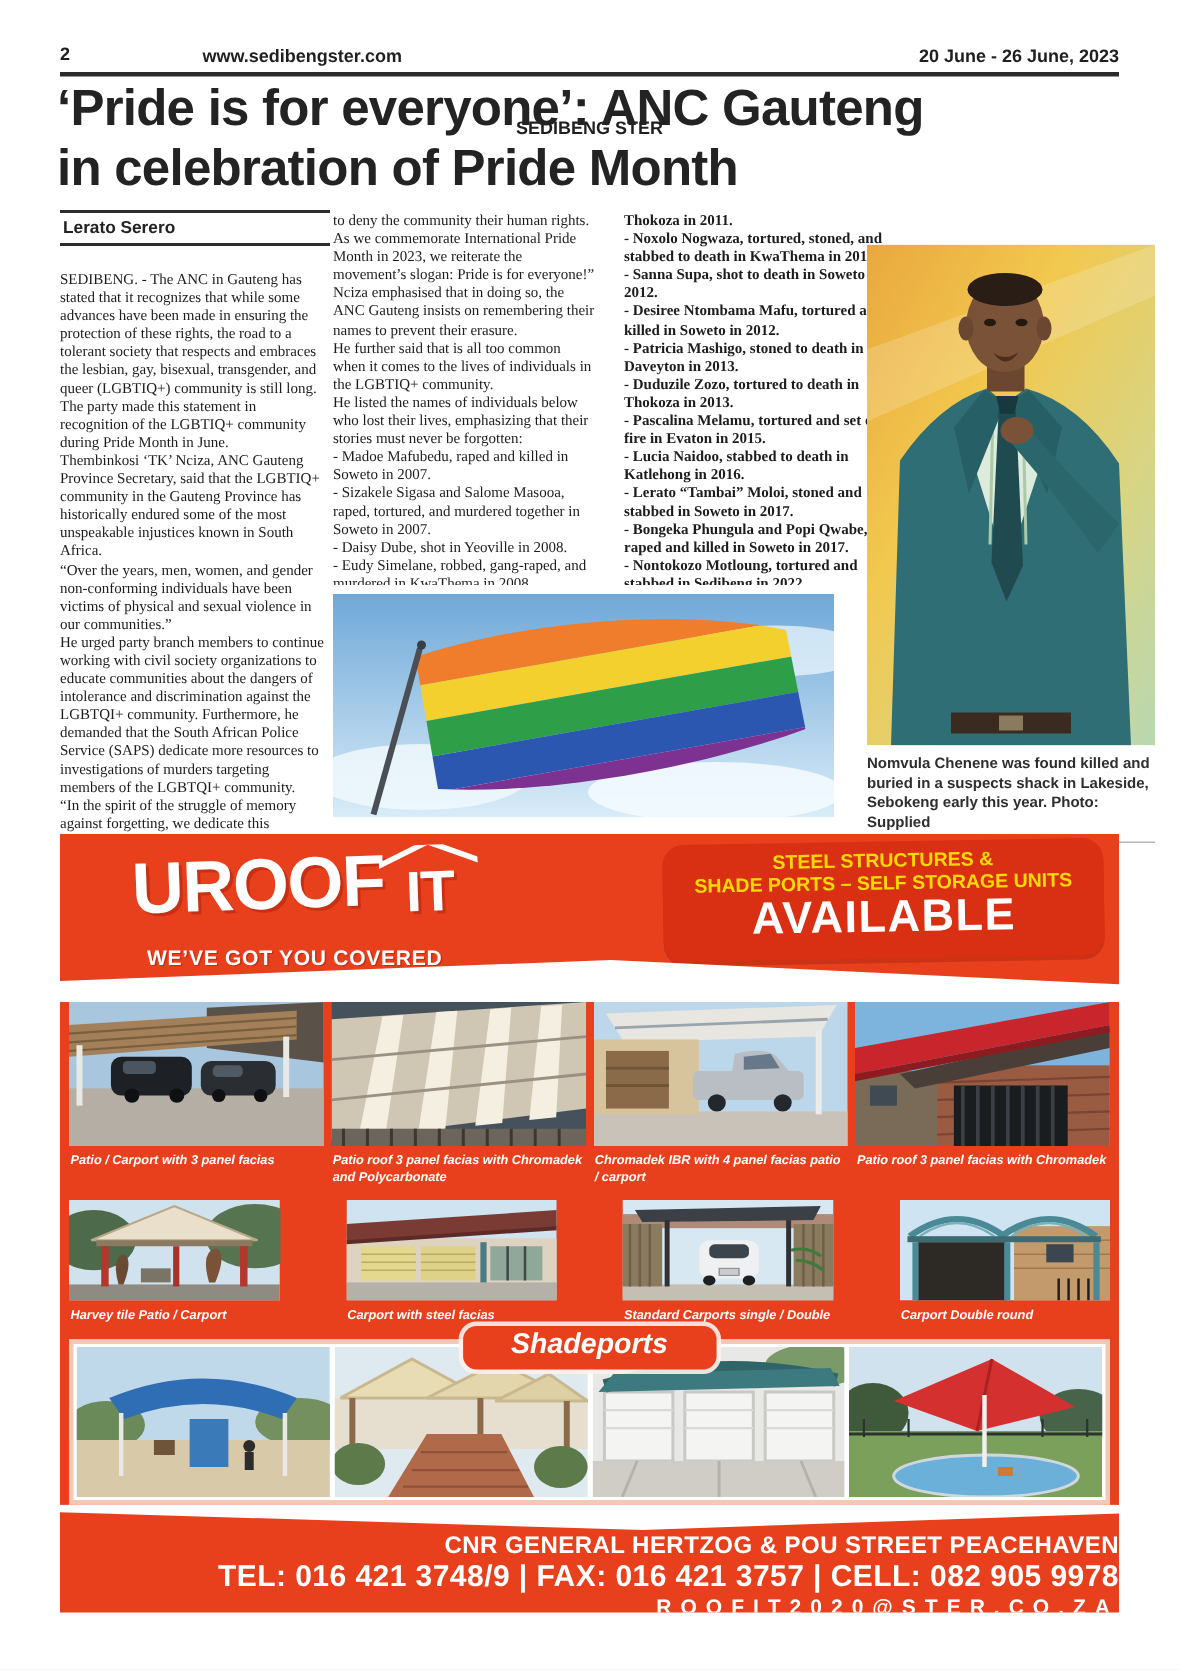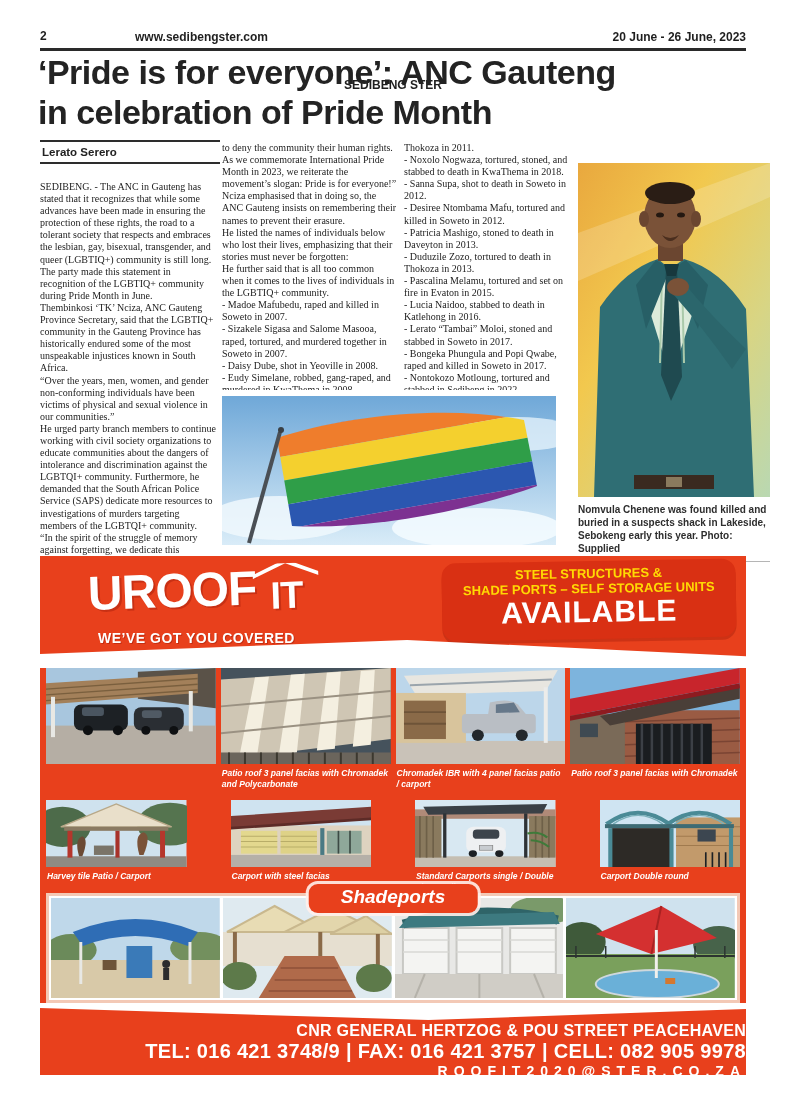--- a/index.html
+++ b/index.html
@@ -22,21 +22,21 @@
   .byline{position:absolute;left:40px;top:140px;width:178px;
           border-top:2px solid #2d2d2d;border-bottom:2px solid #2d2d2d;
           padding:4px 0 4px 2px;font-weight:bold;font-size:11.5px;color:#222;}
 
   
   .col{position:absolute;font-family:"Liberation Serif",serif;font-size:10px;
        line-height:12.1px;color:#1c1c1c;text-align:left;overflow:hidden;}
   .col p{margin:0;}
   #col1{left:40px;top:181px;width:177px;height:376px;}
   #col2{left:222px;top:142px;width:175px;height:248px;}
-  #col3{left:404px;top:142px;width:173px;height:248px;}
+  #col3{left:416px;top:142px;width:173px;height:248px;font-weight:bold;}
 
   
   .flagphoto{position:absolute;left:222px;top:396px;width:334px;height:149px;overflow:hidden;}
   .portrait{position:absolute;left:578px;top:163px;width:192px;height:334px;overflow:hidden;}
   .photocap{position:absolute;left:578px;top:503px;width:192px;
             font-size:10px;line-height:13px;font-weight:bold;color:#2e2e2e;
             padding-bottom:6px;border-bottom:1px solid #b5b5b5;}
   svg.fit{display:block;width:100%;height:100%;}
 
   
@@ -106,22 +106,22 @@
   <div id="col1" class="col">
       <p>SEDIBENG. - The ANC in Gauteng has stated that it recognizes that while some advances have been made in ensuring the protection of these rights, the road to a tolerant society that respects and embraces the lesbian, gay, bisexual, transgender, and queer (LGBTIQ+) community is still long. The party made this statement in recognition of the LGBTIQ+ community during Pride Month in June.</p>
       <p>Thembinkosi ‘TK’ Nciza, ANC Gauteng Province Secretary, said that the LGBTIQ+ community in the Gauteng Province has historically endured some of the most unspeakable injustices known in South Africa.</p>
       <p>“Over the years, men, women, and gender non-conforming individuals have been victims of physical and sexual violence in our communities.”</p>
       <p>He urged party branch members to continue working with civil society organizations to educate communities about the dangers of intolerance and discrimination against the LGBTQI+ community. Furthermore, he demanded that the South African Police Service (SAPS) dedicate more resources to investigations of murders targeting members of the LGBTQI+ community.</p>
       <p>“In the spirit of the struggle of memory against forgetting, we dedicate this International Pride Month to the memory of those who have suffered persecution in our province - men, women, and gender non-conforming individuals who endured horrors to which no one should ever be condemned. We also denounce the regressive and backward Anti-Homosexuality Act that seeks</p>
     </div>
   <div id="col2" class="col">
       <p>to deny the community their human rights. As we commemorate International Pride Month in 2023, we reiterate the movement’s slogan: Pride is for everyone!”</p>
       <p>Nciza emphasised that in doing so, the ANC Gauteng insists on remembering their names to prevent their erasure.</p>
+      <p>He further said that is all too common when it comes to the lives of individuals in the LGBTIQ+ community.</p>
       <p>He listed the names of individuals below who lost their lives, emphasizing that their stories must never be forgotten:</p>
-      <p>He further said that is all too common when it comes to the lives of individuals in the LGBTIQ+ community.</p>
       <p>- Madoe Mafubedu, raped and killed in Soweto in 2007.</p>
       <p>- Sizakele Sigasa and Salome Masooa, raped, tortured, and murdered together in Soweto in 2007.</p>
       <p>- Daisy Dube, shot in Yeoville in 2008.</p>
       <p>- Eudy Simelane, robbed, gang-raped, and murdered in KwaThema in 2008.</p>
     </div>
   <div id="col3" class="col">
       <p>Thokoza in 2011.</p>
       <p>- Noxolo Nogwaza, tortured, stoned, and stabbed to death in KwaThema in 2018.</p>
       <p>- Sanna Supa, shot to death in Soweto in 2012.</p>
       <p>- Desiree Ntombama Mafu, tortured and killed in Soweto in 2012.</p>
@@ -237,20 +237,21 @@
           <rect x="143" y="24" width="4" height="42" fill="#e8e8e4"></rect>
           <rect x="28" y="38" width="54" height="27" rx="7" fill="#1d2125"></rect>
           <rect x="36" y="41" width="22" height="9" rx="3" fill="#4a5560"></rect>
           <rect x="88" y="41" width="50" height="24" rx="7" fill="#2a2e33"></rect>
           <rect x="96" y="44" width="20" height="8" rx="3" fill="#505a64"></rect>
           <circle cx="42" cy="65" r="5" fill="#0e1012"></circle>
             <circle cx="72" cy="65" r="5" fill="#0e1012"></circle>
           <circle cx="100" cy="65" r="4.5" fill="#0e1012"></circle>
             <circle cx="128" cy="65" r="4.5" fill="#0e1012"></circle>
         </svg>
+        <div class="cap">Patio / Carport with 3 panel facias</div>
       </div>
       <div class="cell">
         <svg class="ph" viewBox="0 0 170 100" preserveAspectRatio="none">
           <rect width="170" height="100" fill="#45525c"></rect>
           <polygon points="0,12 170,0 170,74 0,96" fill="#cfc6b4"></polygon>
           <polygon points="18,94 34,10 48,9 36,92" fill="#f4efe0"></polygon>
           <polygon points="58,90 70,7 84,6 76,88" fill="#f4efe0"></polygon>
           <polygon points="96,86 106,5 120,4 114,84" fill="#f4efe0"></polygon>
           <polygon points="132,82 140,3 154,2 150,80" fill="#f4efe0"></polygon>
           <line x1="0" y1="40" x2="170" y2="24" stroke="#9a9182" stroke-width="2"></line>

